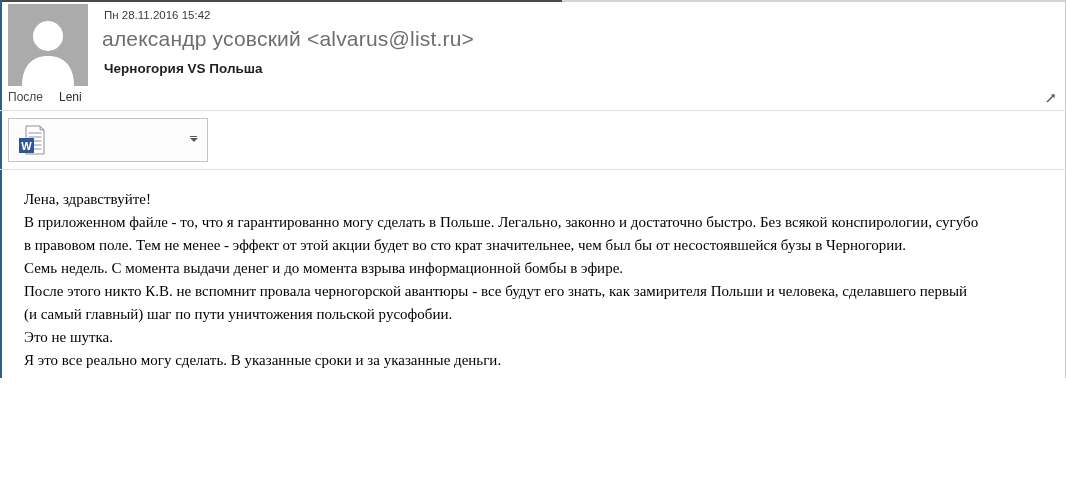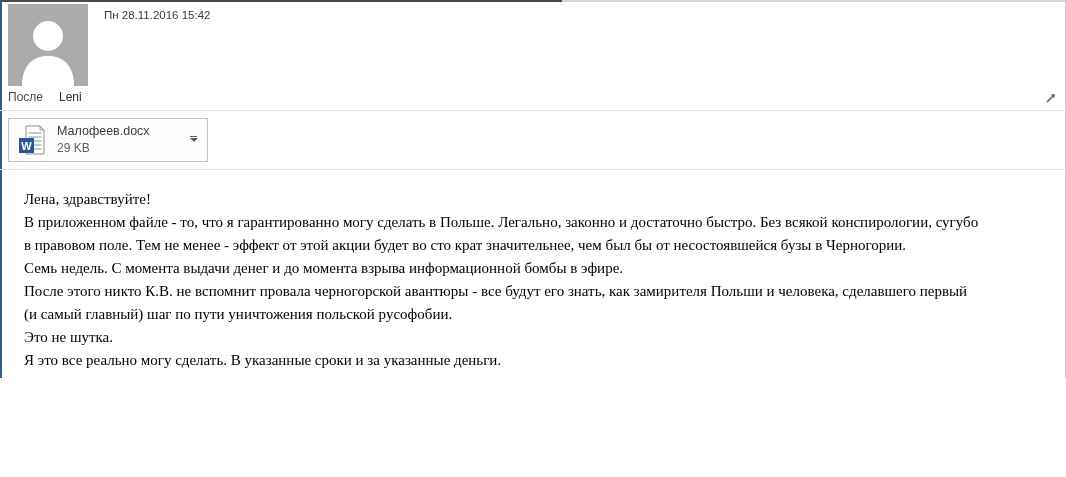--- a/index.html
+++ b/index.html
@@ -64,20 +64,22 @@
   <div class="right-border"></div>
 
   <div class="avatar">
     <svg width="80" height="82" viewBox="0 0 80 82">
       <circle cx="40" cy="32" r="15" fill="#ffffff"></circle>
       <path d="M14 82 C14 58 28 52 40 52 C52 52 66 58 66 82 Z" fill="#ffffff"></path>
     </svg>
   </div>
 
   <div class="hdr-date">Пн 28.11.2016 15:42</div>
+  <div class="hdr-sender">александр усовский &lt;alvarus@list.ru&gt;</div>
+  <div class="hdr-subject">Черногория VS Польша</div>
 
   <div class="to-row">
     <span class="to-label">После</span><span class="to-recipient">Leni</span>
   </div>
 
   <div class="collapse-arrow">
     <svg width="14" height="14" viewBox="0 0 14 14">
       <path d="M3 11 L10 4" stroke="#616161" stroke-width="1.6" fill="none"></path>
       <path d="M10.8 3.2 L10.5 7.2 L6.6 3.4 Z" fill="#616161"></path>
     </svg>
@@ -90,24 +92,20 @@
       <path d="M9 2 H23 L27 6 V30 H9 Z" fill="#ffffff" stroke="#8f8f8f" stroke-width="1"></path>
       <path d="M23 2 L23 6 L27 6 Z" fill="#d9d9d9" stroke="#8f8f8f" stroke-width="0.8"></path>
       <line x1="11.5" y1="9" x2="24.5" y2="9" stroke="#a9b4c0" stroke-width="1.4"></line>
       <line x1="11.5" y1="13" x2="24.5" y2="13" stroke="#a9b4c0" stroke-width="1.4"></line>
       <line x1="11.5" y1="17" x2="24.5" y2="17" stroke="#a9b4c0" stroke-width="1.4"></line>
       <line x1="11.5" y1="21" x2="24.5" y2="21" stroke="#a9b4c0" stroke-width="1.4"></line>
       <line x1="11.5" y1="25" x2="24.5" y2="25" stroke="#a9b4c0" stroke-width="1.4"></line>
       <rect x="2" y="14" width="15" height="15" fill="#2b579a"></rect>
       <text x="9.5" y="25.5" font-family="Liberation Sans, sans-serif" font-size="11" font-weight="bold" fill="#ffffff" text-anchor="middle">W</text>
     </svg>
-    <div class="attach-texts">
-      <div class="attach-name">Малофеев.docx</div>
-      <div class="attach-size">29 KB</div>
-    </div>
     <div class="attach-caret">
       <div class="bar"></div>
       <div class="tri"></div>
     </div>
   </div>
 
   <div class="sep2"></div>
 
   <div class="mail-body">Лена, здравствуйте!
 В приложенном файле - то, что я гарантированно могу сделать в Польше. Легально, законно и достаточно быстро. Без всякой конспирологии, сугубо

